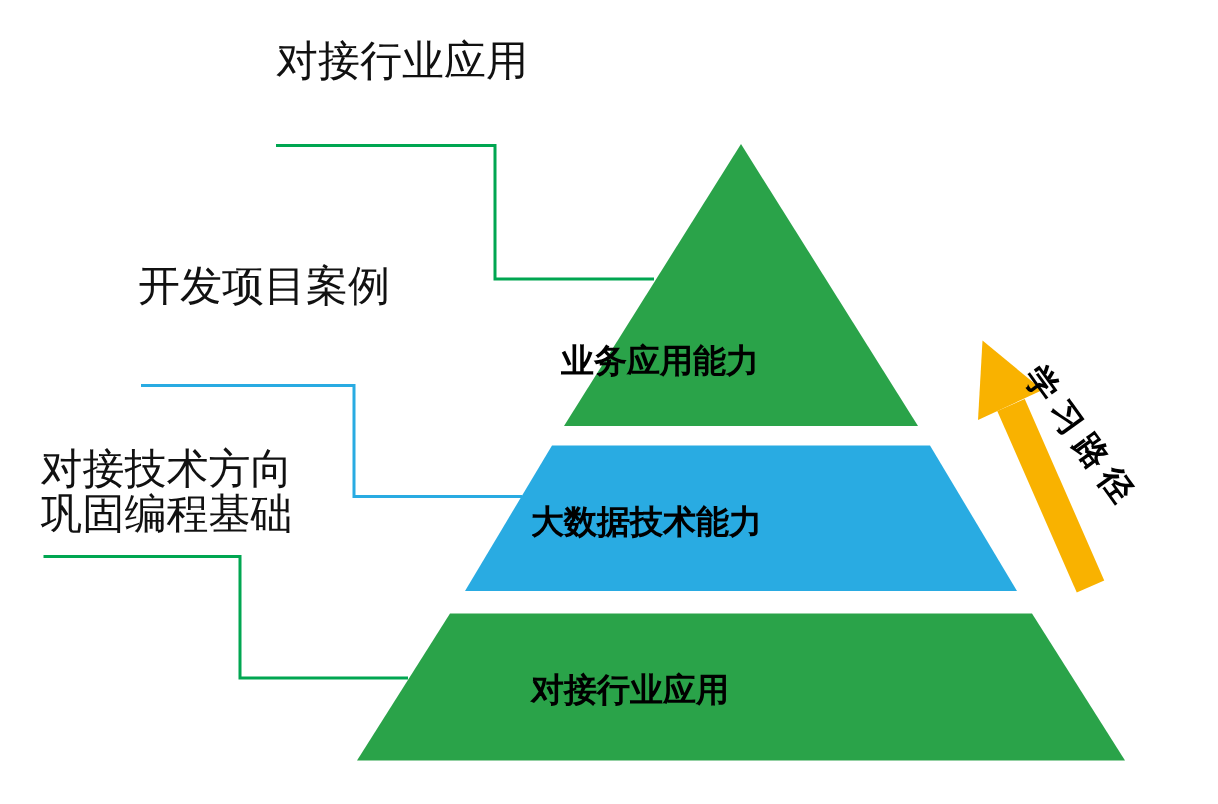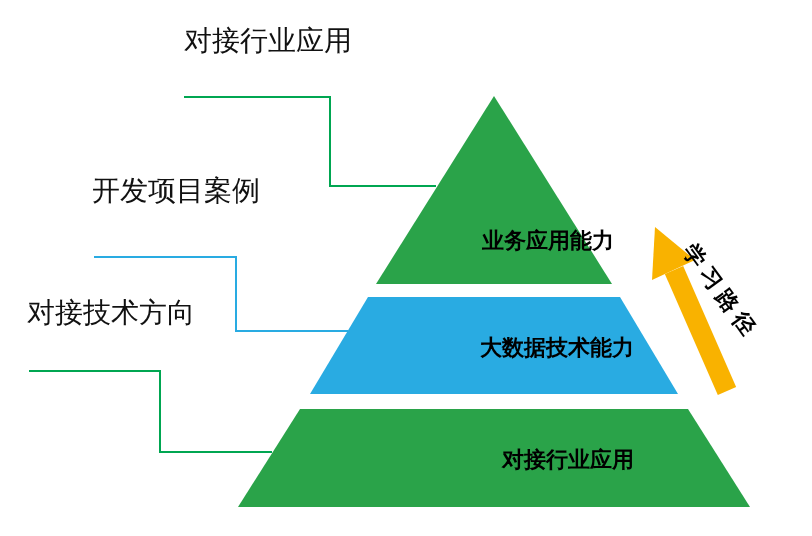--- a/index.html
+++ b/index.html
@@ -6,21 +6,21 @@
   .canvas{
     position:relative;
     width:812px;height:536px;
     background:#ffffff;
     overflow:hidden;
     font-family:"Liberation Sans", sans-serif;
   }
   .svg-layer{position:absolute;left:0;top:0;width:812px;height:536px;}
   .pyr-label{
     position:absolute;
-    text-align:right;
+    text-align:left;
     font-size:22px;
     font-weight:700;
     color:#000;
     white-space:nowrap;
   }
   .annot{
     position:absolute;
     color:#111;
     font-size:28px;
     font-weight:500;
@@ -63,17 +63,18 @@
   <div class="pyr-label" style="left:354px;top:445px;width:280px;">对接行业应用</div>
 
   <div class="annot" style="left:184px;top:26px;">
     <div>对接行业应用</div>
   </div>
   <div class="annot" style="left:92px;top:176px;">
     <div>开发项目案例</div>
   </div>
   <div class="annot" style="left:27px;top:298px;">
     <div>对接技术方向</div>
+    <div>巩固编程基础</div>
   </div>
 
   <div class="arrow-label">学习路径</div>
 
 </div>
 
 </body></html>

